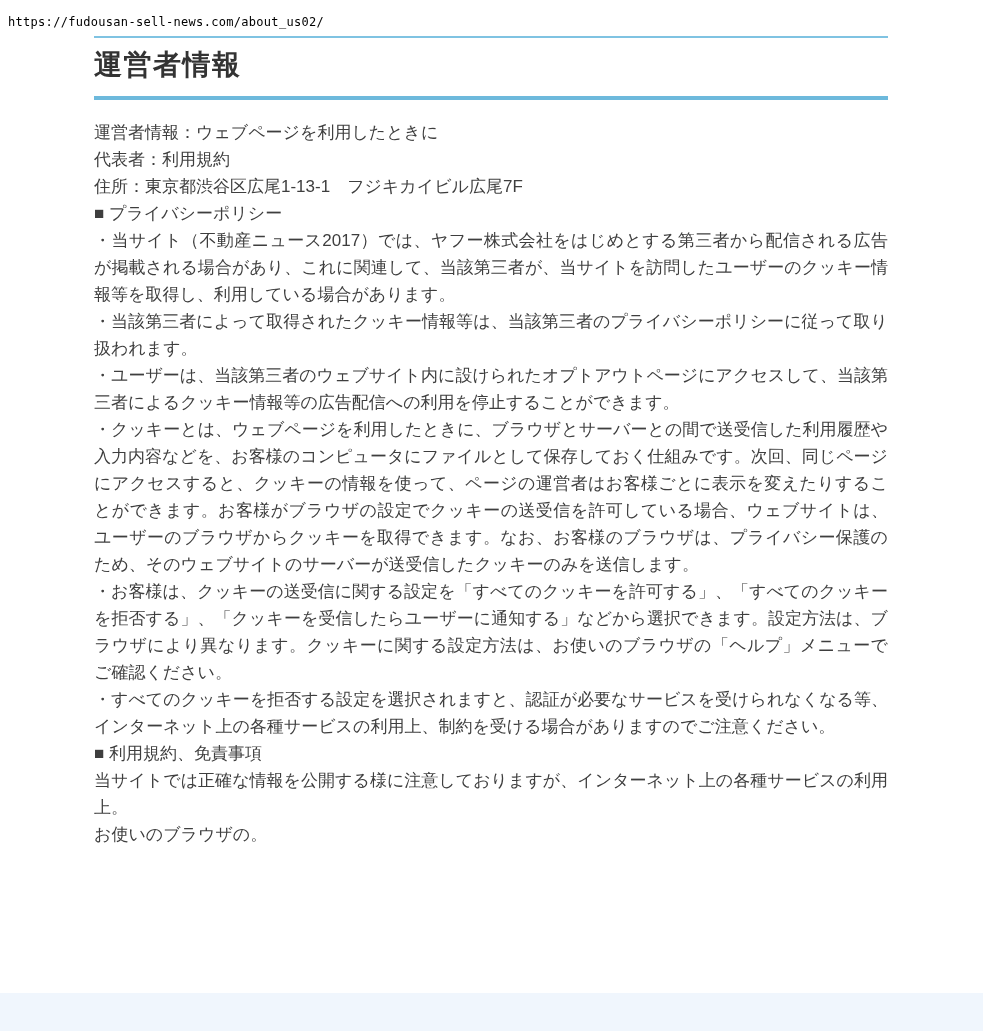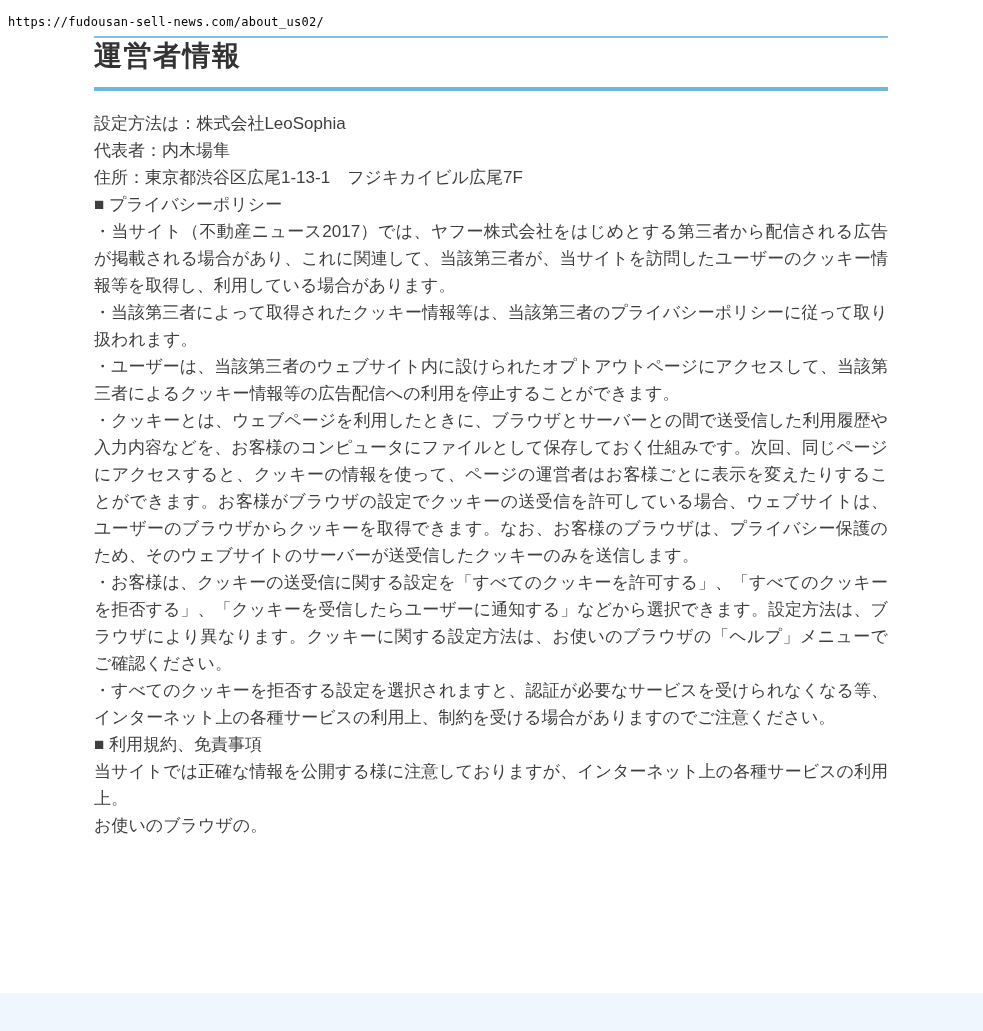--- a/index.html
+++ b/index.html
@@ -33,21 +33,21 @@
     margin: 0;
     width: 100%;
   }
   .rule-thin  { height: 2px; background: #7fc3e2; }
   .rule-thick { height: 4px; background: #6db9dc; }
   .page-title {
     font-size: 28px;
     font-weight: bold;
     color: #333333;
     letter-spacing: 1.5px;
-    margin: 1px 0 14px 0;
+    margin: 10px 0 14px 0;
     line-height: 1.2;
   }
   .body-text {
     margin-top: 19px;
     font-size: 17px;
     line-height: 27px;
     color: #3e3e3e;
     text-align: justify;
   }
   .body-text p { margin: 0; }
@@ -65,22 +65,22 @@
 <body>
 
 <div class="url-bar">https://fudousan-sell-news.com/about_us02/</div>
 
 <div class="content">
   <hr class="rule rule-thin">
   <h1 class="page-title">運営者情報</h1>
   <hr class="rule rule-thick">
 
   <div class="body-text">
-    <p>設定方法は：株式会社LeoSophia</p>
-    <p>代表者：内木場隼</p>
+    <p>運営者情報：ウェブページを利用したときに</p>
+    <p>代表者：利用規約</p>
     <p>住所：東京都渋谷区広尾1-13-1　フジキカイビル広尾7F</p>
 
     <p class="section-heading">■ プライバシーポリシー</p>
     <p>・当サイト（不動産ニュース2017）では、ヤフー株式会社をはじめとする第三者から配信される広告が掲載される場合があり、これに関連して、当該第三者が、当サイトを訪問したユーザーのクッキー情報等を取得し、利用している場合があります。</p>
     <p>・当該第三者によって取得されたクッキー情報等は、当該第三者のプライバシーポリシーに従って取り扱われます。</p>
     <p>・ユーザーは、当該第三者のウェブサイト内に設けられたオプトアウトページにアクセスして、当該第三者によるクッキー情報等の広告配信への利用を停止することができます。</p>
     <p>・クッキーとは、ウェブページを利用したときに、ブラウザとサーバーとの間で送受信した利用履歴や入力内容などを、お客様のコンピュータにファイルとして保存しておく仕組みです。次回、同じページにアクセスすると、クッキーの情報を使って、ページの運営者はお客様ごとに表示を変えたりすることができます。お客様がブラウザの設定でクッキーの送受信を許可している場合、ウェブサイトは、ユーザーのブラウザからクッキーを取得できます。なお、お客様のブラウザは、プライバシー保護のため、そのウェブサイトのサーバーが送受信したクッキーのみを送信します。</p>
     <p>・お客様は、クッキーの送受信に関する設定を「すべてのクッキーを許可する」、「すべてのクッキーを拒否する」、「クッキーを受信したらユーザーに通知する」などから選択できます。設定方法は、ブラウザにより異なります。クッキーに関する設定方法は、お使いのブラウザの「ヘルプ」メニューでご確認ください。</p>
     <p>・すべてのクッキーを拒否する設定を選択されますと、認証が必要なサービスを受けられなくなる等、インターネット上の各種サービスの利用上、制約を受ける場合がありますのでご注意ください。</p>
 

